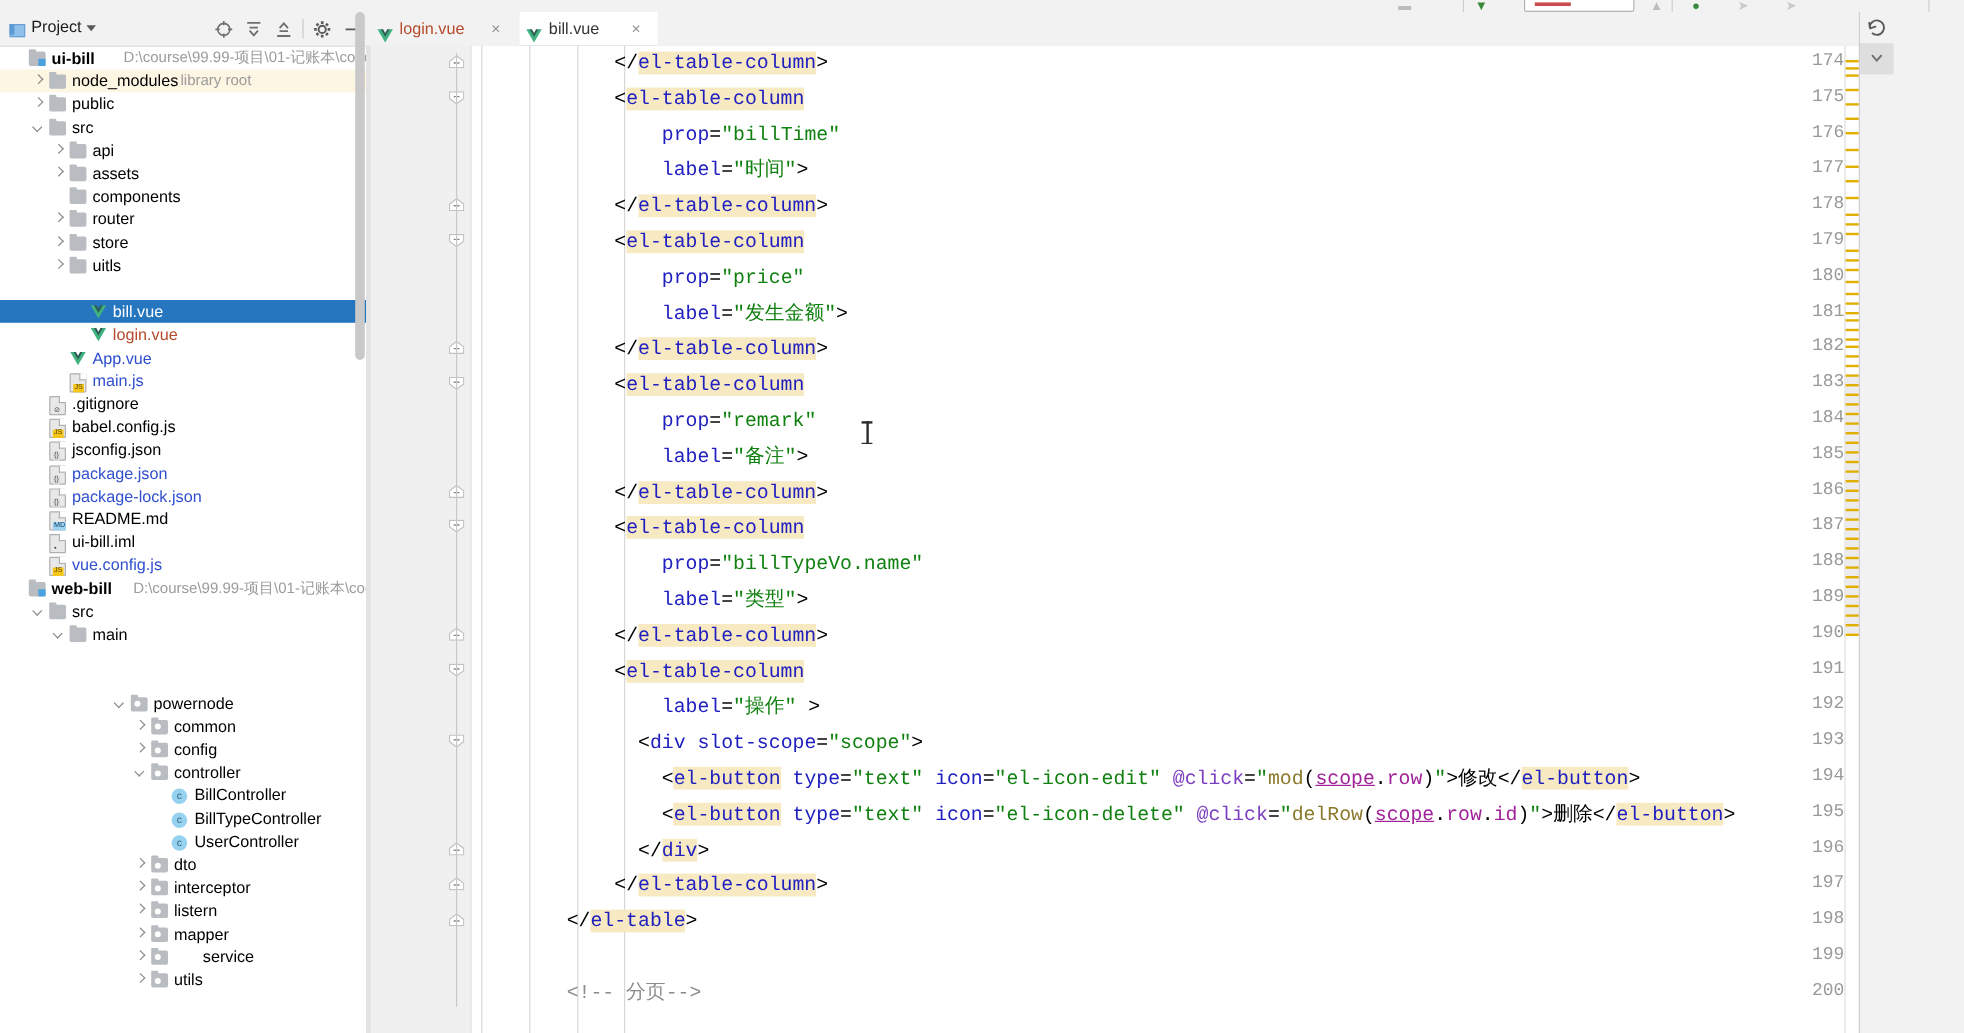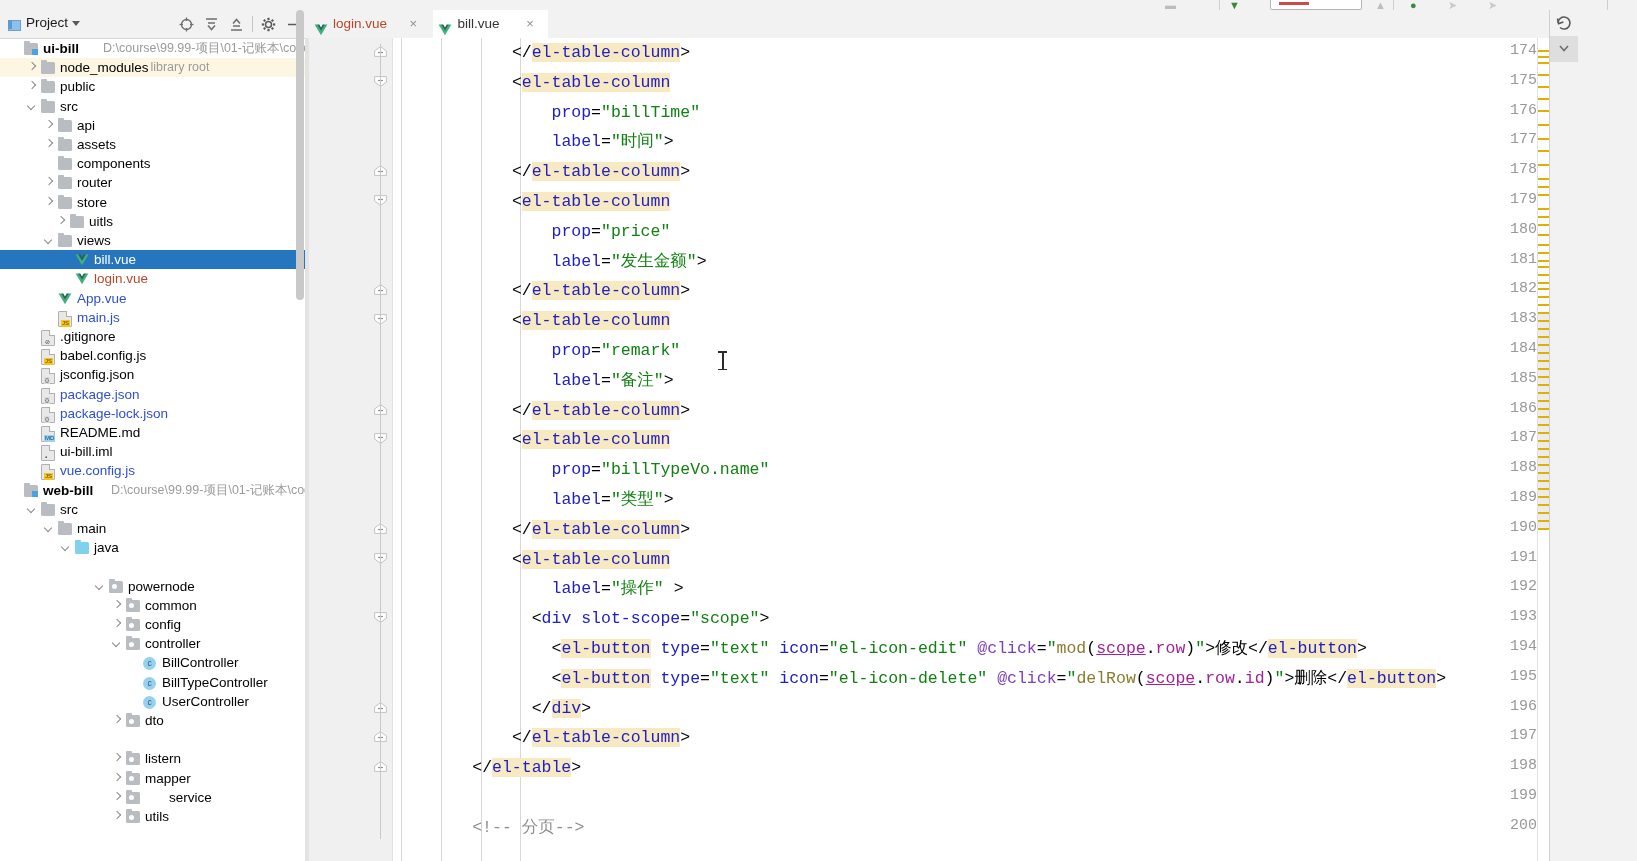--- a/index.html
+++ b/index.html
@@ -236,29 +236,24 @@
         <div class="row" style="position: absolute; left: 0px; top: 134.4px; width: 305px;">
           <div class="arrow" style="left: 45px;"></div>
           <div class="ficon folder" style="left: 58px;"></div>
           <div class="lbl" style="left: 77px;">router</div>
         </div>
         <div class="row" style="position: absolute; left: 0px; top: 153.6px; width: 305px;">
           <div class="arrow" style="left: 45px;"></div>
           <div class="ficon folder" style="left: 58px;"></div>
           <div class="lbl" style="left: 77px;">store</div>
         </div>
-        <div class="row" style="position: absolute; left: 12px; top: 172.8px; width: 260px;">
+        <div class="row" style="position: absolute; left: 0px; top: 172.8px; width: 260px;">
           <div class="arrow" style="left: 45px;"></div>
           <div class="ficon folder" style="left: 58px;"></div>
           <div class="lbl" style="left: 77px;">uitls</div>
-        </div>
-        <div class="row" style="position: absolute; left: 0px; top: 192px; width: 305px;">
-          <div class="arrow down" style="left: 45px;"></div>
-          <div class="ficon folder" style="left: 58px;"></div>
-          <div class="lbl" style="left: 77px;">views</div>
         </div>
         <div class="row sel" style="position: absolute; left: 0px; top: 211.2px; width: 305px;">
           <div class="vueico" style="left: 75px;">
             <svg width="14" height="12" viewBox="0 0 16 14">
               <path d="M0.5 0.5 H4 L8 7.2 L12 0.5 H15.5 L8 13.2 Z" fill="#3fb27f"></path>
               <path d="M3.6 0.5 H6 L8 4 L10 0.5 H12.4 L8 8 Z" fill="#2b5f52"></path>
             </svg>
           </div>
           <div class="lbl" style="left: 94px;">bill.vue</div>
         </div>
@@ -342,25 +337,20 @@
         <div class="row" style="position: absolute; left: 0px; top: 460.8px; width: 305px;">
           <div class="arrow down" style="left: 28px;"></div>
           <div class="ficon folder" style="left: 41px;"></div>
           <div class="lbl" style="left: 60px;">src</div>
         </div>
         <div class="row" style="position: absolute; left: 0px; top: 480px; width: 305px; text-align: right;">
           <div class="arrow down" style="left: 45px;"></div>
           <div class="ficon folder" style="left: 58px;"></div>
           <div class="lbl" style="left: 77px;">main</div>
         </div>
-        <div class="row" style="position: absolute; left: 0px; top: 499.2px; width: 305px;">
-          <div class="arrow down" style="left: 62px;"></div>
-          <div class="ficon folder blue" style="left: 75px;"></div>
-          <div class="lbl" style="left: 94px;">java</div>
-        </div>
         <div class="row" style="position: absolute; left: 0px; top: 537.6px; width: 305px;">
           <div class="arrow down" style="left: 96px;"></div>
           <div class="ficon folder pkg" style="left: 109px;"></div>
           <div class="lbl" style="left: 128px;">powernode</div>
         </div>
         <div class="row" style="position: absolute; left: 0px; top: 556.8px; width: 305px;">
           <div class="arrow" style="left: 113px;"></div>
           <div class="ficon folder pkg" style="left: 126px;"></div>
           <div class="lbl" style="left: 145px;">common</div>
         </div>
@@ -383,20 +373,25 @@
           <div class="lbl" style="left: 162px;">BillTypeController</div>
         </div>
         <div class="row" style="position: absolute; left: 0px; top: 652.8px; width: 305px;">
           <div class="classico" style="left: 143px;">c</div>
           <div class="lbl" style="left: 162px;">UserController</div>
         </div>
         <div class="row" style="position: absolute; left: 0px; top: 672px; width: 367px;">
           <div class="arrow" style="left: 113px;"></div>
           <div class="ficon folder pkg" style="left: 126px;"></div>
           <div class="lbl" style="left: 145px;">dto</div>
+        </div>
+        <div class="row" style="position: absolute; left: 0px; top: 691.2px; width: 305px;">
+          <div class="arrow" style="left: 113px;"></div>
+          <div class="ficon folder pkg" style="left: 126px;"></div>
+          <div class="lbl" style="left: 145px;">interceptor</div>
         </div>
         <div class="row" style="position: absolute; left: 0px; top: 710.4px; width: 305px;">
           <div class="arrow" style="left: 113px;"></div>
           <div class="ficon folder pkg" style="left: 126px;"></div>
           <div class="lbl" style="left: 145px;">listern</div>
         </div>
         <div class="row" style="position: absolute; left: 0px; top: 729.6px; width: 305px;">
           <div class="arrow" style="left: 113px;"></div>
           <div class="ficon folder pkg" style="left: 126px;"></div>
           <div class="lbl" style="left: 145px;">mapper</div>

